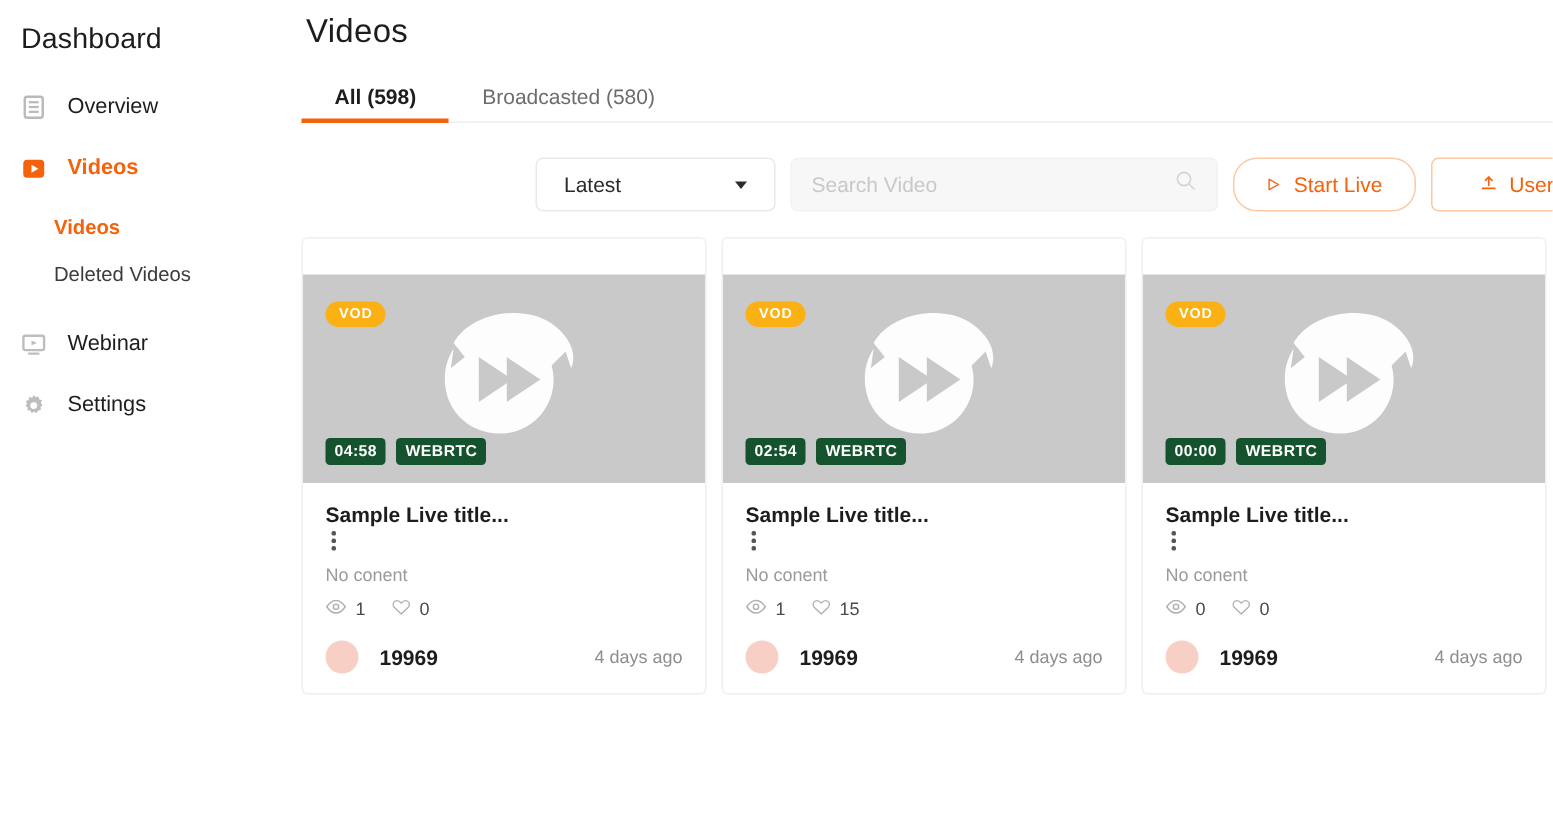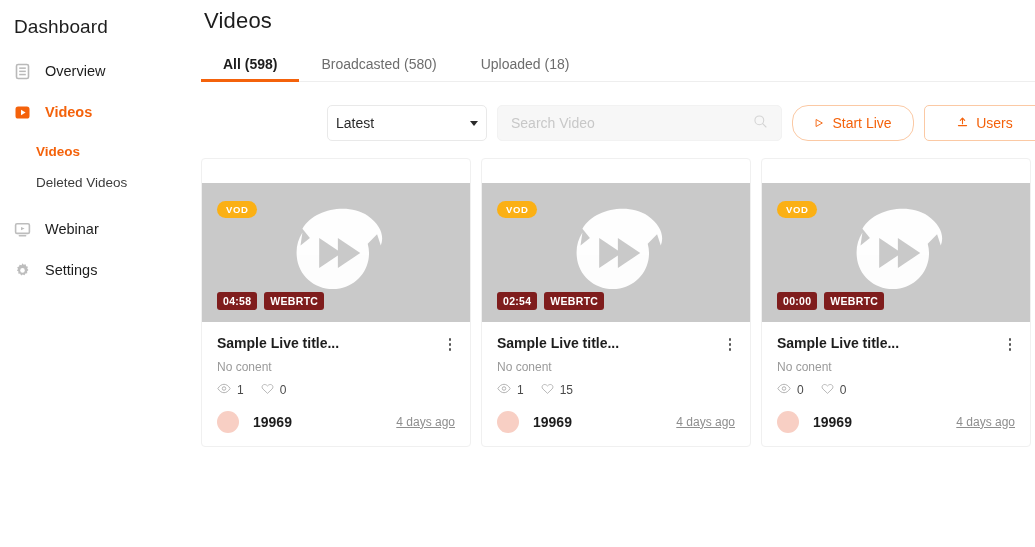--- a/index.html
+++ b/index.html
@@ -59,22 +59,23 @@
   }
 
   
   .toolbar {
     display: flex; align-items: center; gap: 10px;
     margin: 23px 0 0 0; padding-left: 131px;
   }
   .select-box {
     width: 160px; height: 36px; border: 1px solid #e9e9e9; border-radius: 5px;
     background: #fff; display: flex; align-items: center;
-    padding: 0 8px; font-size: 14px; color: #2b2b2b; cursor: pointer;
+    padding: 0 18px; font-size: 14px; color: #2b2b2b; cursor: pointer;
     justify-content: space-between;
+    margin-left: 30px;
   }
   .caret {
     width: 0; height: 0; border-left: 4.5px solid transparent;
     border-right: 4.5px solid transparent; border-top: 5.5px solid #2b2b2b;
   }
   .search-box {
     width: 285px; height: 36px; background: #f7f7f7; border: 1px solid #f2f2f2;
     border-radius: 5px; display: flex; align-items: center;
     padding: 0 13px; justify-content: space-between;
   }
@@ -103,38 +104,38 @@
     height: 139px; background: #c9c9c9; position: relative;
     display: flex; align-items: center; justify-content: center; margin-top: 24px;
   }
   .vod-badge {
     position: absolute; left: 15px; top: 18px;
     background: #fbb014; color: #fff; font-size: 9.5px; font-weight: 700;
     letter-spacing: .6px; padding: 3px 9px; border-radius: 9px;
   }
   .thumb-meta { position: absolute; left: 15px; bottom: 12px; display: flex; gap: 7px; }
   .meta-pill {
-    background: #7f1d1d; color: #fff; font-size: 10.5px; font-weight: 700;
+    background: #14532d; color: #fff; font-size: 10.5px; font-weight: 700;
     padding: 3px 6px; border-radius: 3px; letter-spacing: .3px;
   }
   .logo-wm { width: 112px; height: 112px; opacity: .97; }
 
   .card-body { padding: 13px 15px 13px 15px; }
-  .card-head { display: flex; align-items: flex-start; justify-content: space-between; }
+  .card-head { display: flex; align-items: flex-start; justify-content: space-between; flex-direction: column; }
   .card-title { font-size: 14px; font-weight: 700; color: #1d1d1d; }
   .kebab { display: flex; flex-direction: column; gap: 2.5px; padding: 3px 4px; cursor: pointer; }
   .kebab i { width: 2.5px; height: 2.5px; border-radius: 50%; background: #555; display: block; }
   .card-sub { font-size: 12px; color: #9a9a9a; margin-top: 6px; }
   .stats { display: flex; align-items: center; gap: 17px; margin-top: 9px; }
   .stat { display: flex; align-items: center; gap: 6px; font-size: 12px; color: #4a4a4a; }
   .card-foot { display: flex; align-items: center; justify-content: space-between; margin-top: 13px; }
   .user { display: flex; align-items: center; gap: 14px; }
   .avatar { width: 22px; height: 22px; border-radius: 50%; background: #f8cfc4; }
   .user-name { font-size: 14px; font-weight: 700; color: #1d1d1d; }
-  .ago { font-size: 12px; color: #8e8e8e; text-decoration: underline; }
+  .ago { font-size: 12px; color: #8e8e8e; }
 </style>
 </head>
 <body>
 
 <div class="app">
 
   <aside class="sidebar">
     <div class="brand">Dashboard</div>
 
     <nav class="nav">
@@ -197,21 +198,20 @@
     </nav>
   </aside>
 
   <section class="main">
 
     <h1 class="page-title">Videos</h1>
 
     <div class="tabs">
       <div class="tab active">All (598)</div>
       <div class="tab">Broadcasted (580)</div>
-      <div class="tab">Uploaded (18)</div>
     </div>
 
     <div class="toolbar">
 
       <div class="select-box">
         <span>Latest</span>
         <span class="caret"></span>
       </div>
 
       <div class="search-box">

